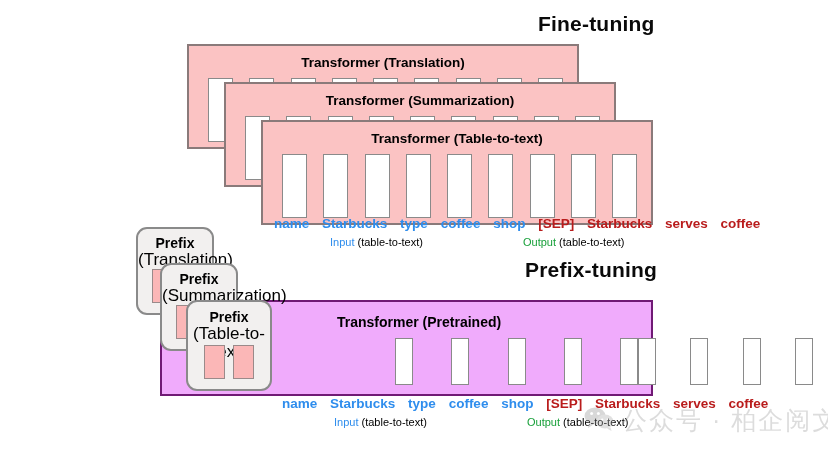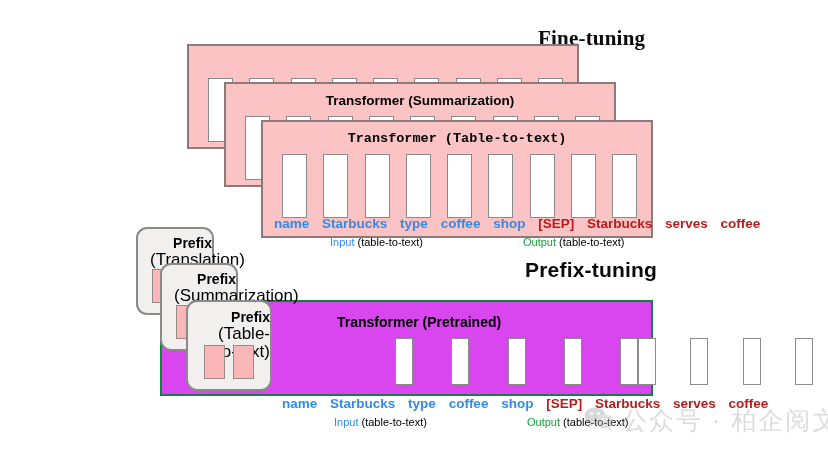--- a/index.html
+++ b/index.html
@@ -20,21 +20,21 @@
 
   
   .section-title {
     position: absolute;
     font-weight: bold;
     font-size: 21px;
     color: #0a0a0a;
     letter-spacing: 0.2px;
     white-space: nowrap;
   }
-  #finetune-title { left: 538px; top: 26px; font-family: Liberation Serif, serif; }
+  #finetune-title { left: 538px; top: 12px; }
   #prefixtune-title { left: 525px; top: 258px; }
 
   
   .pink-box {
     position: absolute;
     background: #fbc3c3;
     border: 2px solid #8a7a7a;
     box-sizing: border-box;
   }
   .pink-box > .box-label {
@@ -53,40 +53,40 @@
     justify-content: space-between;
   }
   .cell {
     background: #ffffff;
     border: 1.5px solid #8a8a8a;
     box-sizing: border-box;
   }
 
   #pbox-translation   { left: 187px; top: 44px;  width: 392px; height: 105px; }
   #pbox-summarization { left: 224px; top: 82px;  width: 392px; height: 105px; }
-  #pbox-tabletotext   { left: 261px; top: 120px; width: 392px; height: 118px; font-family: Liberation Mono, monospace; }
+  #pbox-tabletotext   { left: 261px; top: 120px; width: 392px; height: 105px; }
 
   #pbox-translation   > .box-label { top: 9px; }
   #pbox-summarization > .box-label { top: 9px; }
   #pbox-tabletotext   > .box-label { top: 9px; }
 
   #pbox-translation   > .cell-row { left: 19px; right: 14px; top: 32px; height: 64px; }
   #pbox-summarization > .cell-row { left: 19px; right: 14px; top: 32px; height: 64px; }
   #pbox-tabletotext   > .cell-row { left: 19px; right: 14px; top: 32px; height: 64px; }
   .cell-row .cell { width: 25px; height: 100%; }
 
   
   #gray-box {
     position: absolute;
     left: 160px;
     top: 300px;
     width: 493px;
     height: 96px;
-    background: #d946ef;
-    border: 2px solid #15803d;
+    background: #f0abfc;
+    border: 2px solid #701a75;
     box-sizing: border-box;
   }
   #gray-box > .box-label {
     position: absolute;
     left: 175px;
     top: 12px;
     font-weight: bold;
     font-size: 14px;
     color: #000;
     white-space: nowrap;
@@ -115,22 +115,22 @@
   
   .prefix-box {
     position: absolute;
     background: #f2f0ef;
     border: 2px solid #8a8a8a;
     border-radius: 11px;
     box-sizing: border-box;
   }
   .prefix-label {
     position: absolute;
-    left: 12px; right: 0;
-    text-align: right;
+    left: 0; right: 0;
+    text-align: center;
     color: #000;
     line-height: 1.05;
   }
   .prefix-label .l1 { display: block; font-weight: bold; font-size: 14px; }
   .prefix-label .l2 { display: block; font-weight: normal; font-size: 17px; }
   .prefix-bars {
     position: absolute;
     display: flex;
     justify-content: space-between;
   }
@@ -203,20 +203,21 @@
   #watermark .wm-icon { flex: 0 0 auto; }
 </style>
 </head>
 <body>
 
 <div id="canvas">
 
   <div class="section-title" id="finetune-title">Fine-tuning</div>
 
   <div class="pink-box" id="pbox-translation">
+    <div class="box-label">Transformer (Translation)</div>
     <div class="cell-row">
       <div class="cell"></div>
       <div class="cell"></div>
       <div class="cell"></div>
       <div class="cell"></div>
       <div class="cell"></div>
       <div class="cell"></div>
       <div class="cell"></div>
       <div class="cell"></div>
       <div class="cell"></div>

